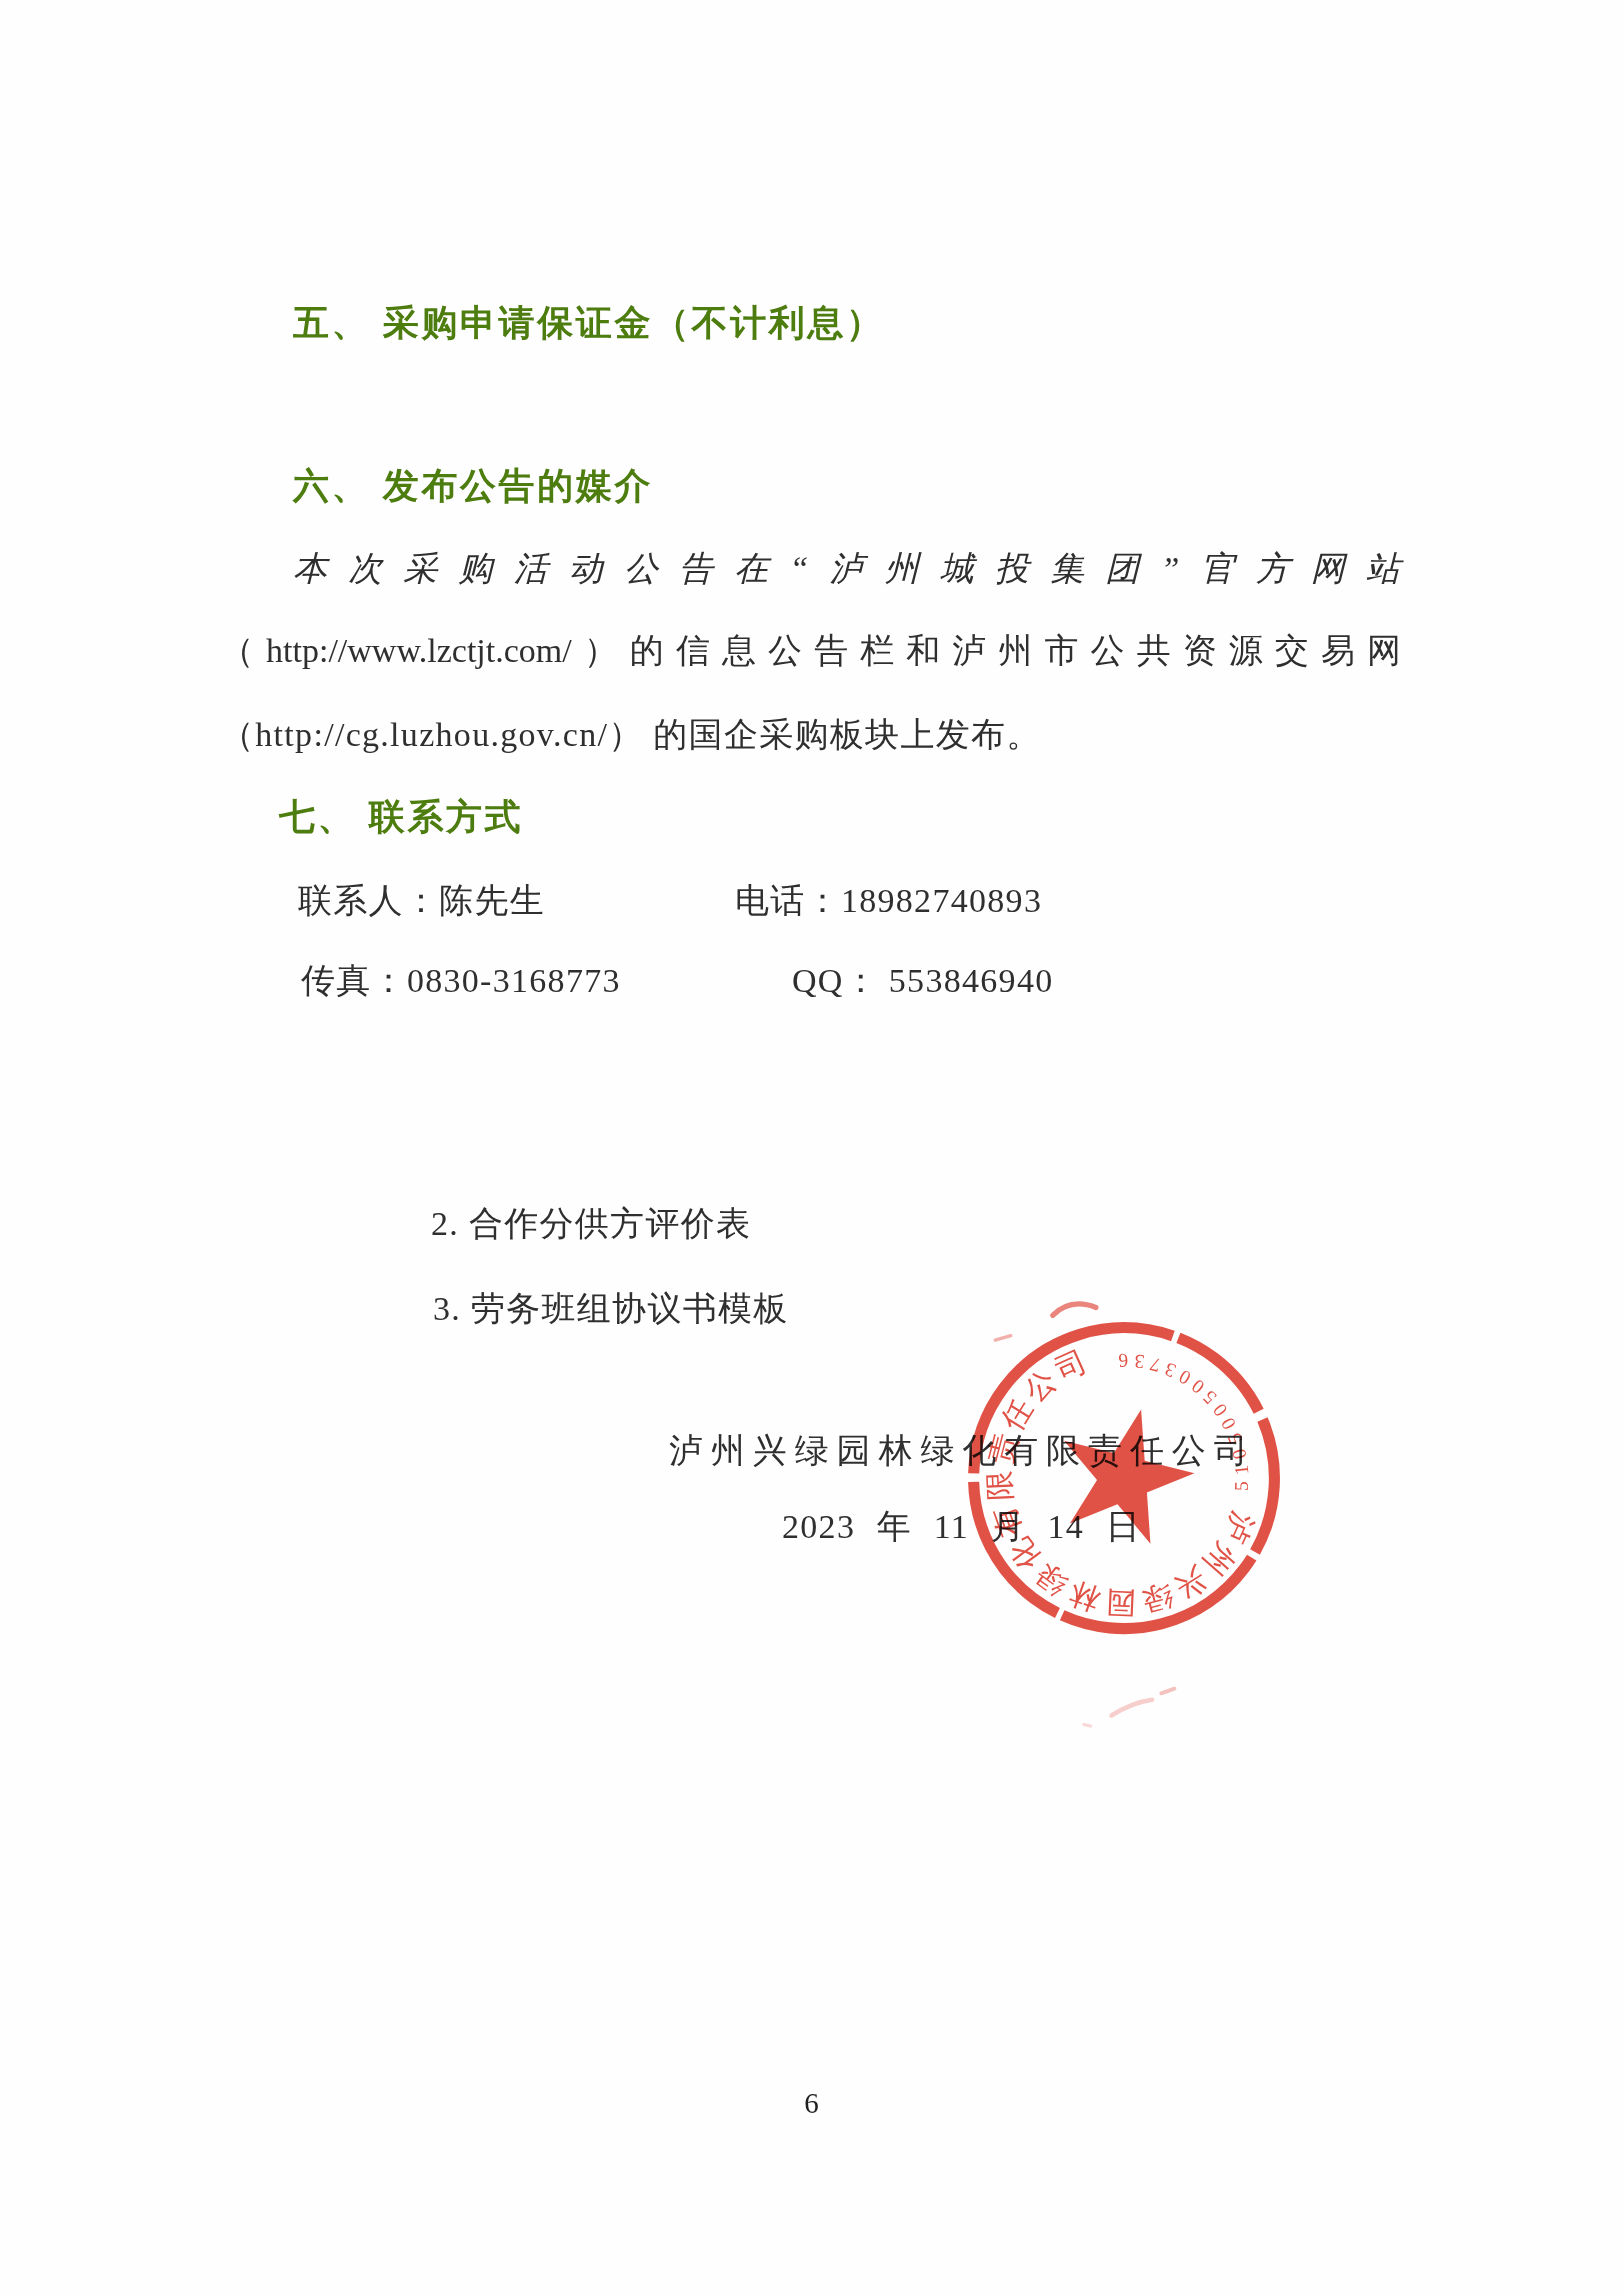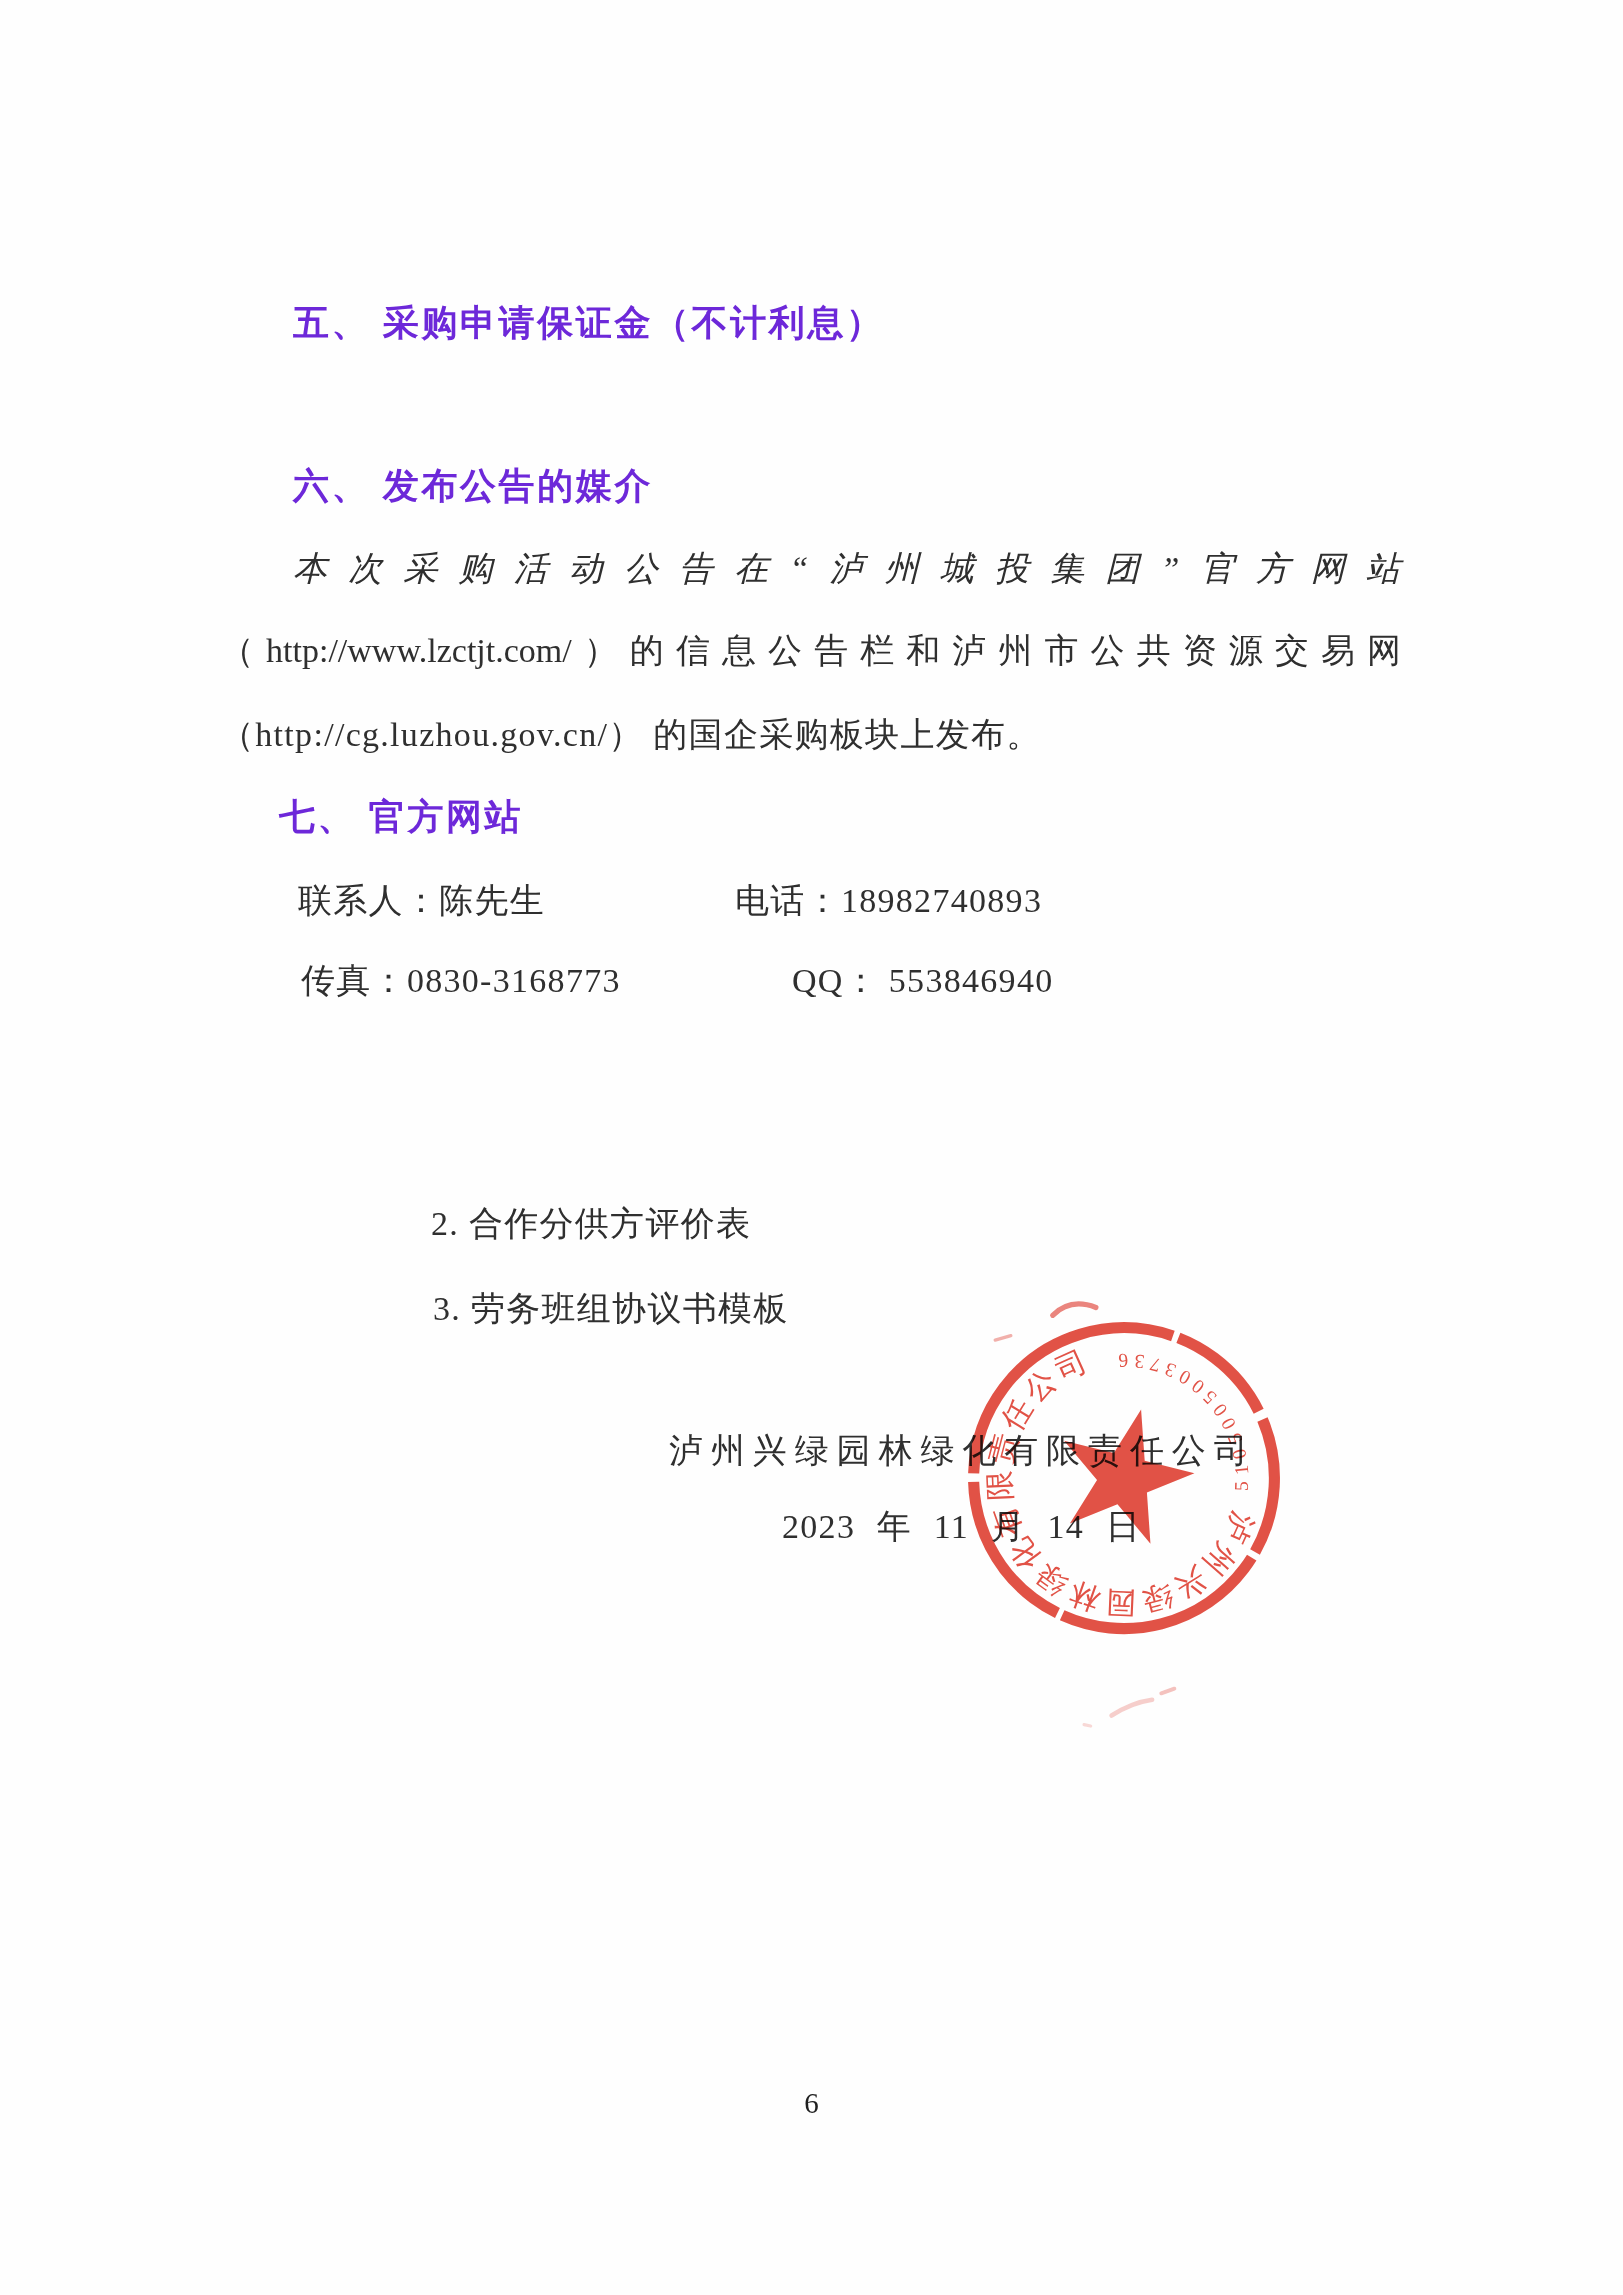--- a/index.html
+++ b/index.html
@@ -7,21 +7,21 @@
     position:relative;
     width:1623px;height:2295px;
     background:#fefefe;
     overflow:hidden;
     font-family:"Liberation Serif","DejaVu Serif",serif;
     color:#2f2f2f;
   }
   .line{position:absolute;white-space:nowrap;font-size:34px;line-height:1.15;letter-spacing:1.3px;}
   .heading{
     font-family:"Liberation Sans","DejaVu Sans",sans-serif;
-    font-weight:700;color:#6d28d9;font-size:36px;letter-spacing:2.6px;
+    font-weight:700;color:#4d7c0f;font-size:36px;letter-spacing:2.6px;
   }
   .justified{
     white-space:normal;
     text-align:justify;
     text-align-last:justify;
     letter-spacing:0;
   }
   .company-line{letter-spacing:7.9px;}
   .date-line{word-spacing:11.8px;}
   .pagenum{
@@ -42,21 +42,21 @@
 
 <div class="page">
 
   <div class="line heading" style="left:293px;top:302px;">五、 采购申请保证金（不计利息）</div>
 
   <div class="line heading" style="left:293px;top:465px;">六、 发布公告的媒介</div>
   <div class="line justified" style="left:293px;top:549px;width:1107px;font-style:italic;">本次采购活动公告在“泸州城投集团”官方网站</div>
   <div class="line justified" style="left:220px;top:631px;width:1181px;">（http://www.lzctjt.com/）的信息公告栏和泸州市公共资源交易网</div>
   <div class="line" style="left:220px;top:715px;">（http://cg.luzhou.gov.cn/） 的国企采购板块上发布。</div>
 
-  <div class="line heading" style="left:279px;top:796px;">七、 官方网站</div>
+  <div class="line heading" style="left:279px;top:796px;">七、 联系方式</div>
 
   <div class="line" style="left:298px;top:881px;">联系人：陈先生</div>
   <div class="line" style="left:735px;top:881px;">电话：18982740893</div>
 
   <div class="line" style="left:301px;top:961px;">传真：0830-3168773</div>
   <div class="line" style="left:792px;top:961px;">QQ： 553846940</div>
 
   <div class="line" style="left:431px;top:1204px;">2. 合作分供方评价表</div>
   <div class="line" style="left:433px;top:1289px;">3. 劳务班组协议书模板</div>
 

